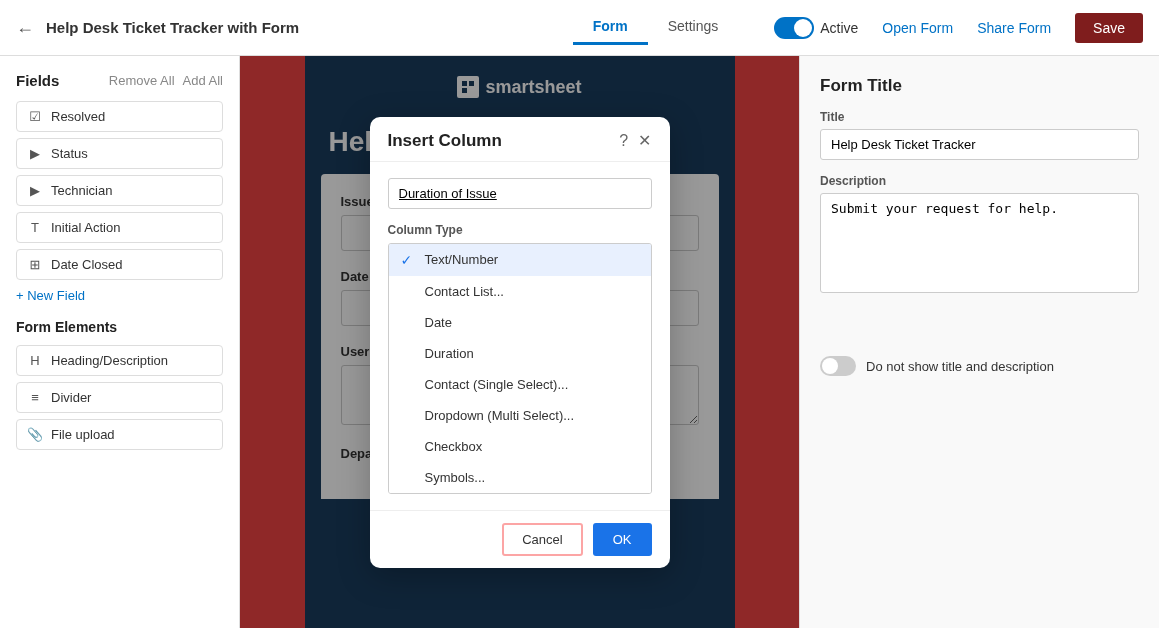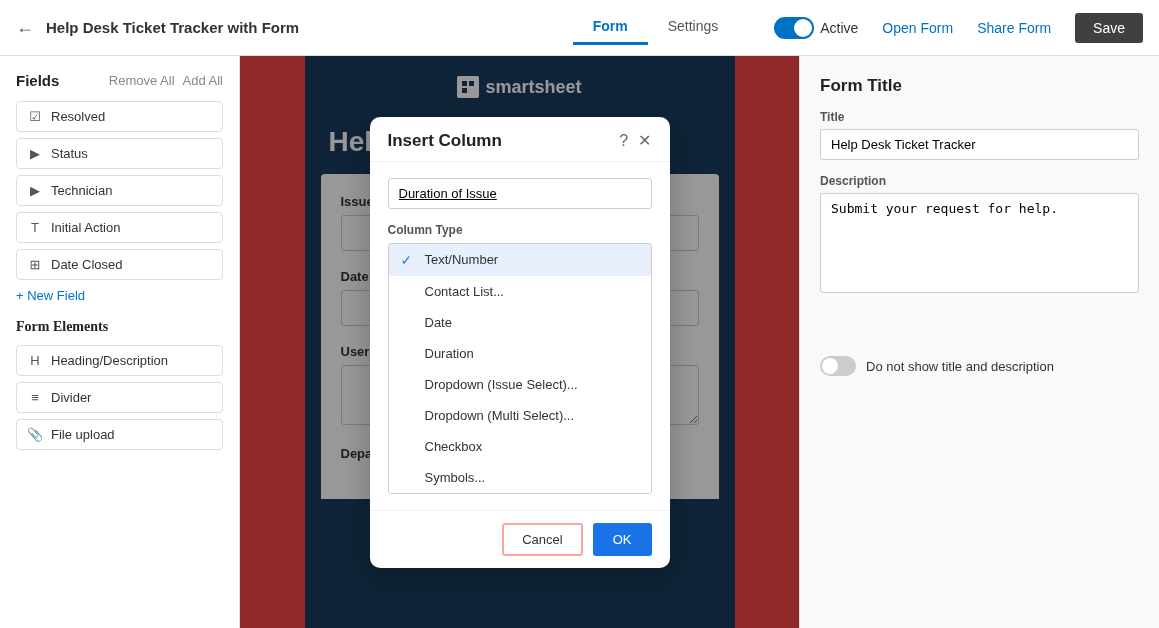--- a/index.html
+++ b/index.html
@@ -11,36 +11,36 @@
     .app-title { font-size: 15px; font-weight: 600; color: #333; flex: 1; }
     .tab-group { display: flex; gap: 0; margin-left: auto; }
     .tab { padding: 8px 20px; font-size: 14px; cursor: pointer; background: none; border: none; color: #555; border-bottom: 3px solid transparent; }
     .tab.active { color: #0072c6; border-bottom: 3px solid #0072c6; font-weight: 600; }
     .topbar-right { display: flex; align-items: center; gap: 24px; margin-left: 24px; }
     .toggle-wrap { display: flex; align-items: center; gap: 6px; }
     .toggle { width: 40px; height: 22px; background: #0072c6; border-radius: 11px; position: relative; cursor: pointer; }
     .toggle-knob { width: 18px; height: 18px; background: #fff; border-radius: 50%; position: absolute; top: 2px; right: 2px; transition: right 0.2s; }
     .active-label { font-size: 14px; color: #333; }
     .link-btn { background: none; border: none; color: #0072c6; font-size: 14px; cursor: pointer; text-decoration: none; }
-    .save-btn { background: #404040; color: #fff; border: none; border-radius: 3px; padding: 7px 18px; font-size: 14px; cursor: not-allowed; }
+    .save-btn { background: #7f1d1d; color: #fff; border: none; border-radius: 3px; padding: 7px 18px; font-size: 14px; cursor: not-allowed; }
 
     
     .main-layout { display: flex; height: calc(628px - 56px); }
 
     
     .left-sidebar { width: 240px; background: #fff; border-right: 1px solid #ddd; padding: 16px; overflow-y: auto; flex-shrink: 0; }
     .fields-header { display: flex; align-items: center; justify-content: space-between; margin-bottom: 12px; }
     .fields-title { font-size: 15px; font-weight: 700; color: #222; }
     .fields-actions { display: flex; gap: 8px; }
     .fields-action-btn { background: none; border: none; color: #888; font-size: 13px; cursor: pointer; }
     .field-item { display: flex; align-items: center; gap: 8px; padding: 7px 10px; border: 1px solid #ddd; border-radius: 4px; margin-bottom: 6px; cursor: pointer; background: #fff; }
     .field-icon { color: #555; font-size: 13px; width: 16px; text-align: center; }
     .field-label { font-size: 13px; color: #333; }
     .new-field-btn { background: none; border: none; color: #0072c6; font-size: 13px; cursor: pointer; margin-top: 8px; display: flex; align-items: center; gap: 4px; }
-    .form-elements-title { font-size: 14px; font-weight: 700; color: #222; margin: 16px 0 10px; font-family: Liberation Serif, serif; }
+    .form-elements-title { font-size: 14px; font-weight: 700; color: #222; margin: 16px 0 10px; }
     .elem-item { display: flex; align-items: center; gap: 8px; padding: 7px 10px; border: 1px solid #ddd; border-radius: 4px; margin-bottom: 6px; cursor: pointer; background: #fff; }
 
     
     .center-preview { flex: 1; background: #ef4444; overflow: hidden; position: relative; display: flex; justify-content: center; }
     .form-preview { width: 430px; background: #1a3c5e; margin: 0; height: 100%; overflow: hidden; position: relative; }
     .form-header { background: #1a3c5e; padding: 20px 24px 16px; text-align: center; }
     .smartsheet-logo { color: #fff; font-size: 18px; font-weight: 700; margin-bottom: 12px; display: flex; align-items: center; justify-content: center; gap: 6px; }
     .logo-icon { width: 22px; height: 22px; background: #fff; display: flex; align-items: center; justify-content: center; border-radius: 2px; }
     .logo-icon svg { width: 16px; height: 16px; }
     .help-title { color: #fff; font-size: 28px; font-weight: 700; text-align: left; padding: 0 24px 16px; }
@@ -220,21 +220,21 @@
             <div class="col-type-item">
               <span class="check-icon"> </span>
               <span>Date</span>
             </div>
             <div class="col-type-item">
               <span class="check-icon"> </span>
               <span>Duration</span>
             </div>
             <div class="col-type-item">
               <span class="check-icon"> </span>
-              <span>Dropdown (Issue Select)...</span>
+              <span>Contact (Single Select)...</span>
             </div>
             <div class="col-type-item">
               <span class="check-icon"> </span>
               <span>Dropdown (Multi Select)...</span>
             </div>
             <div class="col-type-item">
               <span class="check-icon"> </span>
               <span>Checkbox</span>
             </div>
             <div class="col-type-item">

